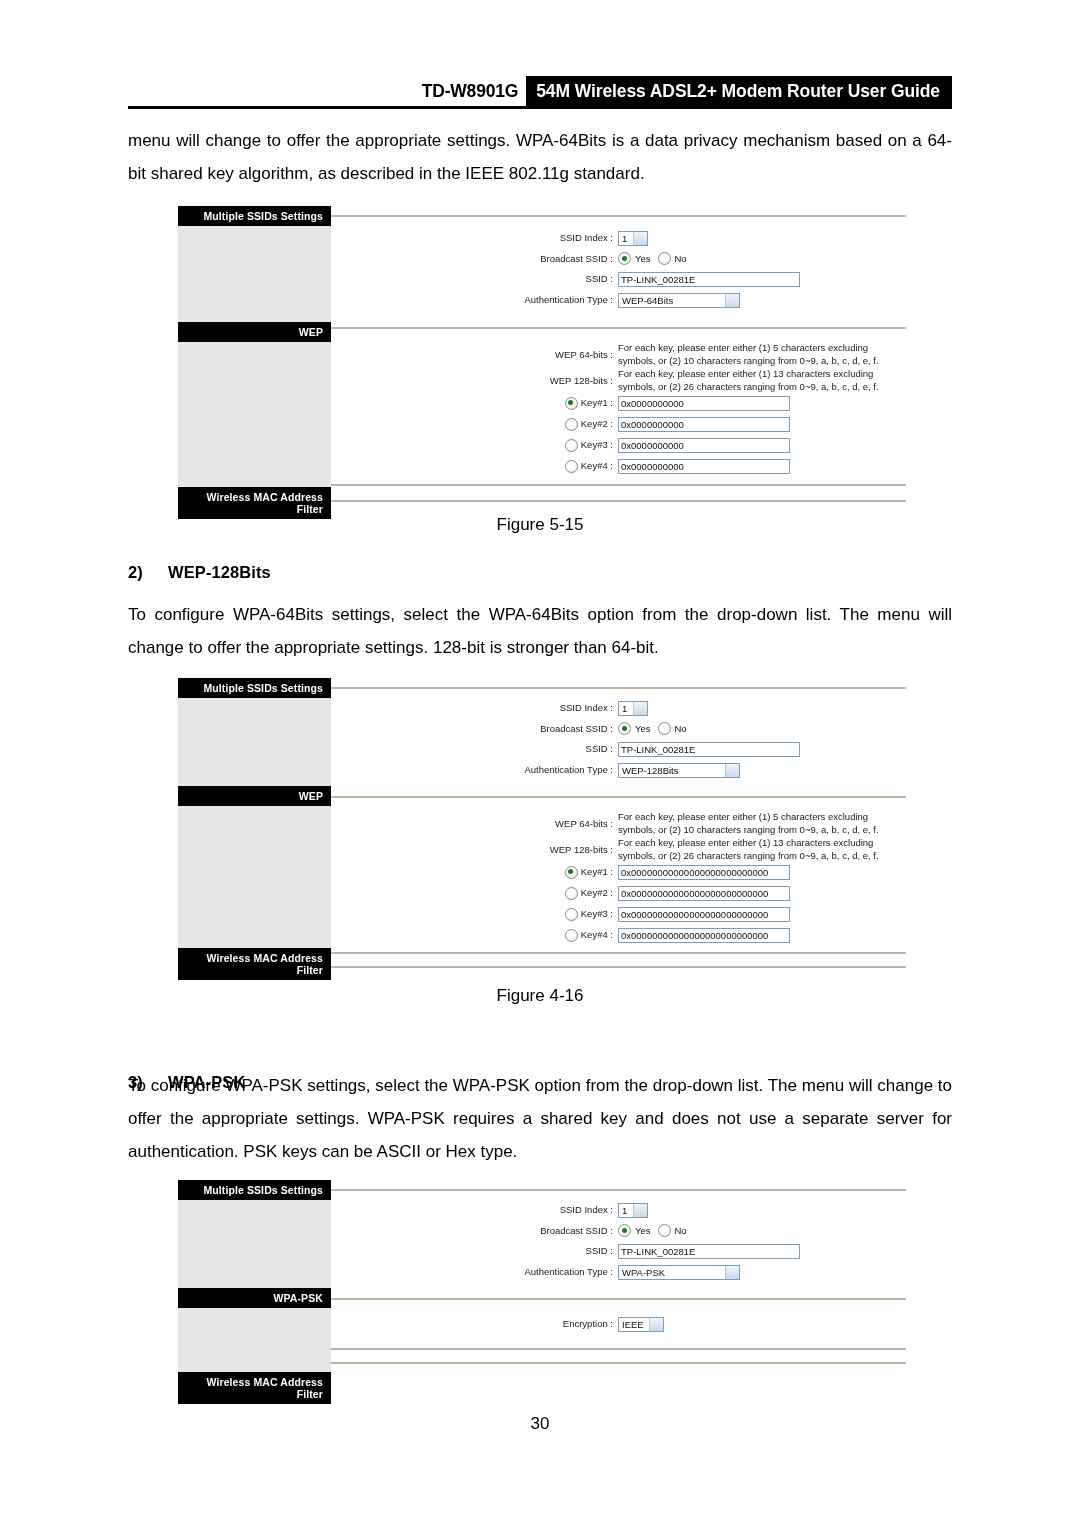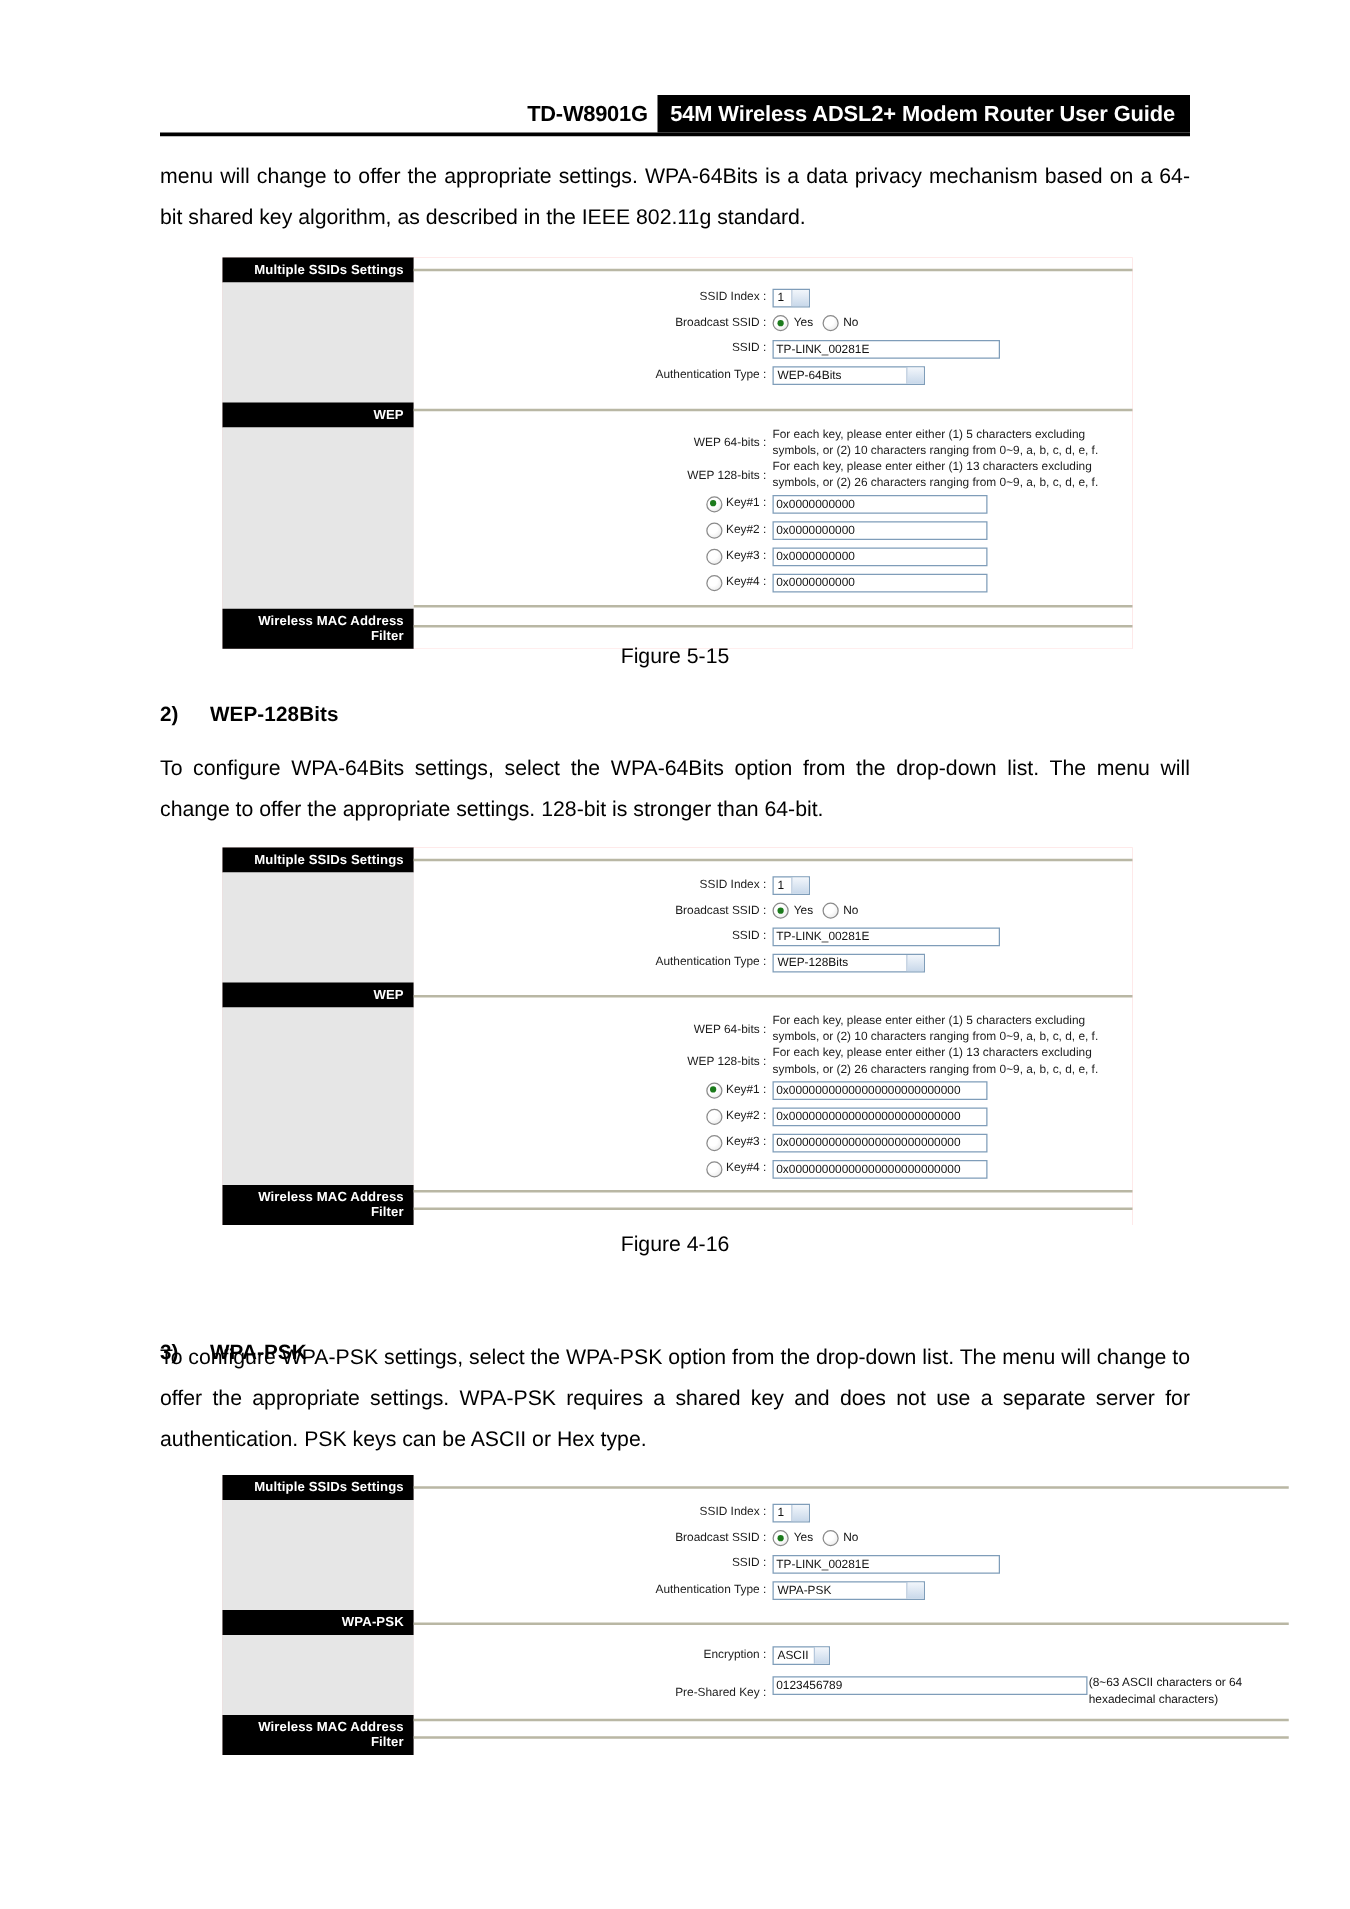--- a/index.html
+++ b/index.html
@@ -583,37 +583,29 @@
           </div>
         </div>
 
         <div class="section-rule" style="margin-top:4px;"></div>
 
         <div class="rows" style="padding-top:17px;padding-bottom:6px;">
           <div class="row" style="margin-bottom:9px;">
             <div class="lbl">Encryption :</div>
             <div class="fld">
               <div class="select w-tkip">
-                <span>ASCII</span>
+                <span>IEEE</span>
                 <span class="caret"></span>
-              </div>
-            </div>
-          </div>
-          <div class="row pskrow" style="margin-bottom:2px;">
-            <div class="lbl">Pre-Shared Key :</div>
-            <div class="fld">
-              <div class="pskwrap">
-                <div class="textbox psk">0123456789</div>
-                <div class="note">(8~63 ASCII characters or 64 hexadecimal characters)</div>
               </div>
             </div>
           </div>
         </div>
 
         <div class="section-rule" style="margin-top:1px;"></div>
         <div style="height:12px;"></div>
         <div class="bottom-rule"></div>
       </div>
     </div>
   </div>
 
+  <div class="page-number">30</div>
 
 </div>
 
 </body></html>

